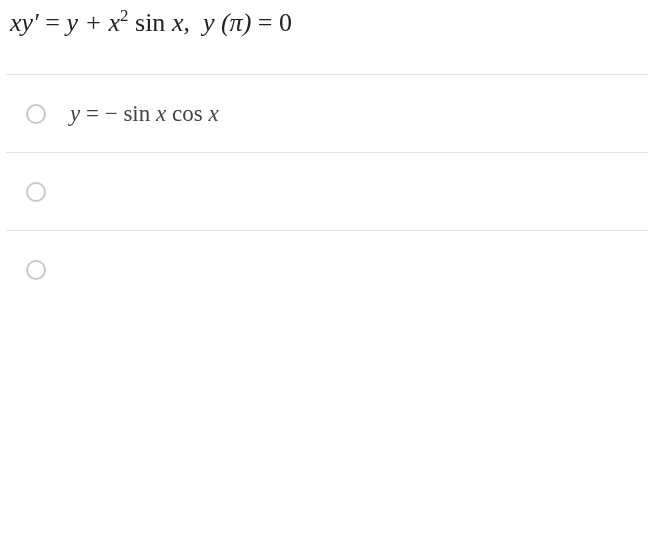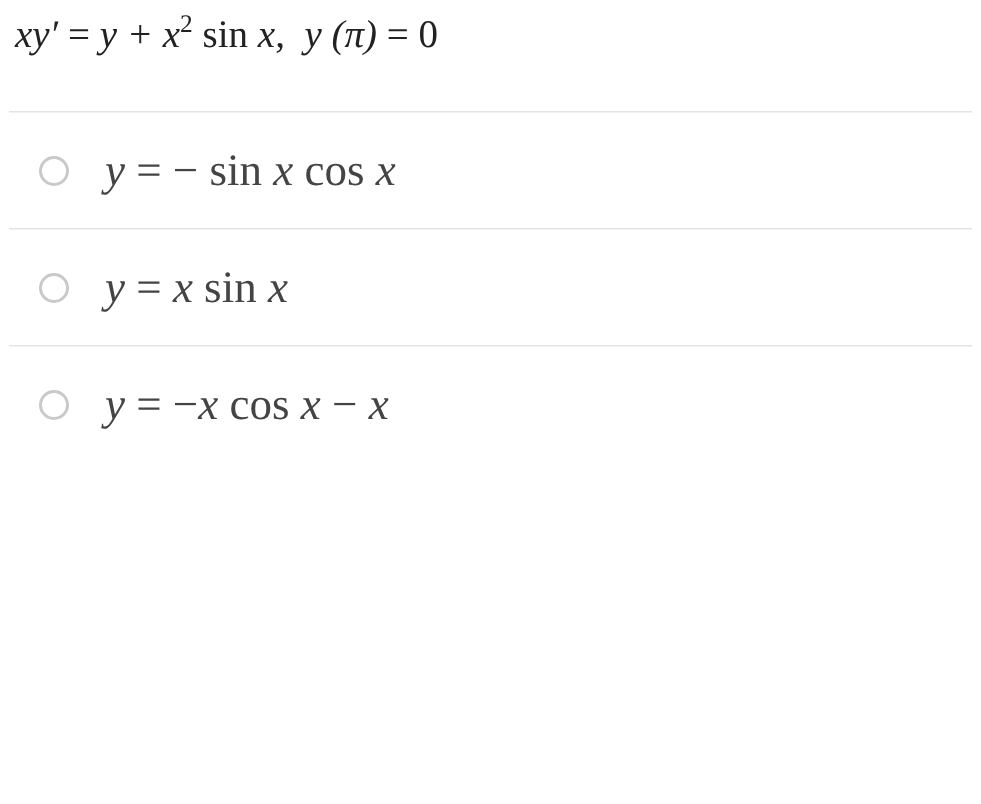--- a/index.html
+++ b/index.html
@@ -36,21 +36,21 @@
   .option:last-child { border-bottom: none; }
   .radio {
     width: 20px;
     height: 20px;
     border: 2px solid #c9c9c9;
     border-radius: 50%;
     flex: 0 0 20px;
     background: #fff;
   }
   .opt-text {
-    font-size: 30px;
+    font-size: 23px;
     color: #444;
     font-style: italic;
     white-space: nowrap;
   }
   .upright { font-style: normal; }
   sup { font-size: 0.65em; vertical-align: super; line-height: 0; font-style: normal;}
 </style>
 </head>
 <body>
 
@@ -63,28 +63,22 @@
 
     <label class="option">
       <span class="radio"></span>
       <span class="opt-text">
         <span>y</span><span class="upright"> = − sin </span><span>x</span><span class="upright"> cos </span><span>x</span>
       </span>
     </label>
 
     <label class="option">
       <span class="radio"></span>
-      <span class="opt-text">
-        <span>y</span><span class="upright"> = </span><span>x</span><span class="upright"> sin </span><span>x</span>
-      </span>
     </label>
 
     <label class="option">
       <span class="radio"></span>
-      <span class="opt-text">
-        <span>y</span><span class="upright"> = −</span><span>x</span><span class="upright"> cos </span><span>x</span><span class="upright"> − </span><span>x</span>
-      </span>
     </label>
 
 
 
   </div>
 </div>
 
 </body></html>

